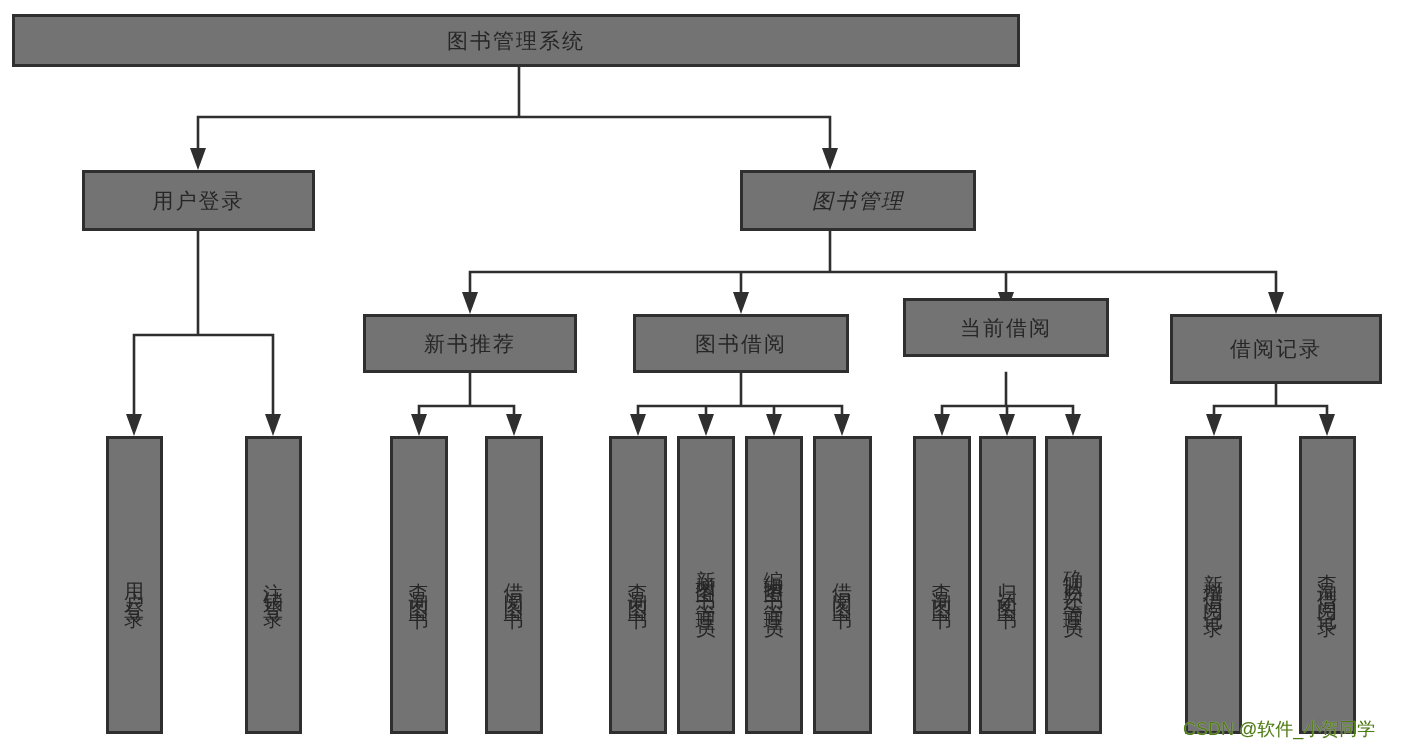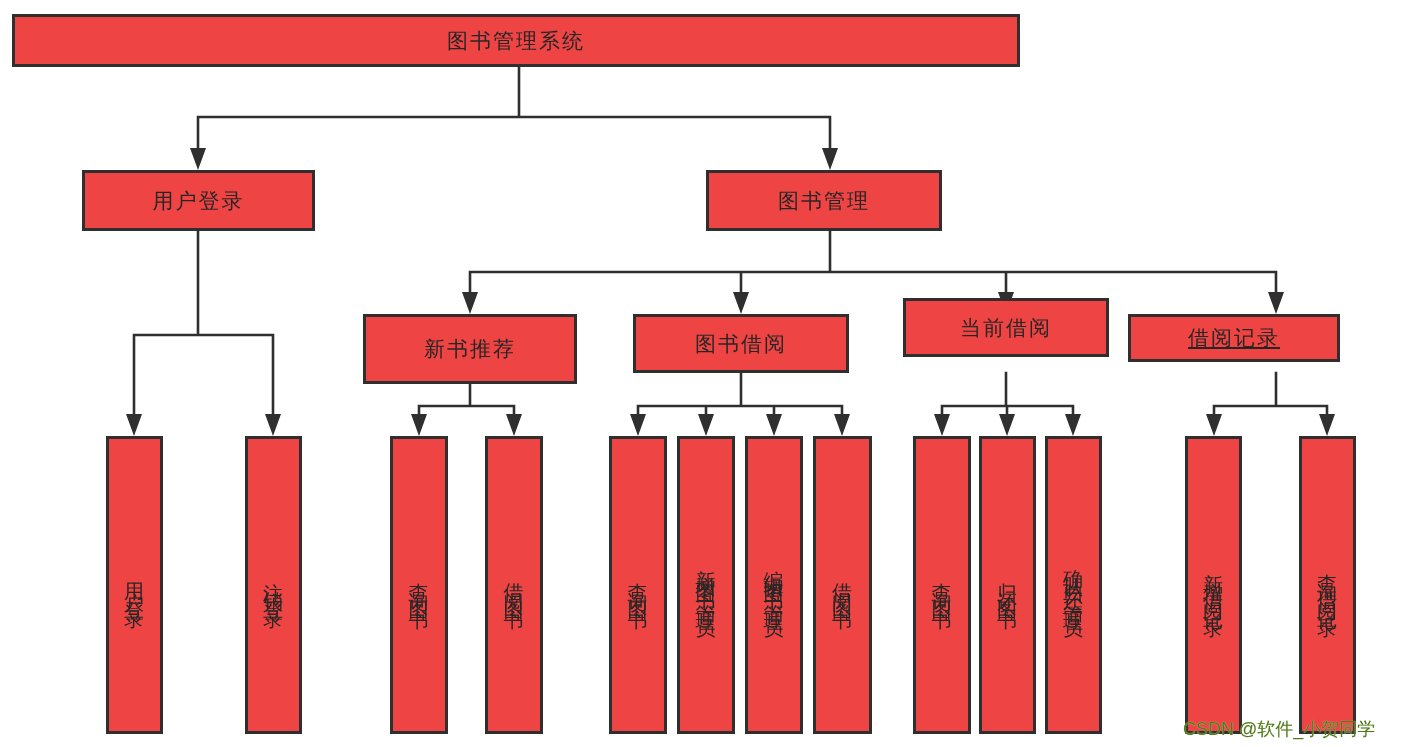--- a/index.html
+++ b/index.html
@@ -20,21 +20,21 @@
     left: 0;
     top: 0;
     width: 1405px;
     height: 747px;
     pointer-events: none;
   }
   .node {
     position: absolute;
     box-sizing: border-box;
     border: 3px solid #2f2f2f;
-    background: #ef4444;
+    background: #737373;
     color: #262626;
     display: flex;
     align-items: center;
     justify-content: center;
   }
   .hbox {
     font-size: 21px;
     letter-spacing: 2px;
     white-space: nowrap;
   }
@@ -105,26 +105,26 @@
       <polygon points="999,414 1015,414 1007,436"></polygon>
       <polygon points="1065,414 1081,414 1073,436"></polygon>
       <polygon points="1206,414 1222,414 1214,436"></polygon>
       <polygon points="1319,414 1335,414 1327,436"></polygon>
     </g>
   </svg>
 
   <div class="node hbox" style="left:12px; top:14px; width:1008px; height:53px;">图书管理系统</div>
 
   <div class="node hbox" style="left:82px; top:170px; width:233px; height:61px;">用户登录</div>
-  <div class="node hbox" style="left:706px; top:170px; width:236px; height:61px;">图书管理</div>
+  <div class="node hbox" style="left:740px; top:170px; width:236px; height:61px;font-style:italic;">图书管理</div>
 
-  <div class="node hbox" style="left:363px; top:314px; width:214px; height:70px;">新书推荐</div>
+  <div class="node hbox" style="left:363px; top:314px; width:214px; height:59px;">新书推荐</div>
   <div class="node hbox" style="left:633px; top:314px; width:216px; height:59px;">图书借阅</div>
   <div class="node hbox" style="left:903px; top:298px; width:206px; height:59px;">当前借阅</div>
-  <div class="node hbox" style="left:1128px; top:314px; width:212px; height:48px;text-decoration:underline;">借阅记录</div>
+  <div class="node hbox" style="left:1170px; top:314px; width:212px; height:70px;">借阅记录</div>
 
   <div class="node vbox" style="left:106px; top:436px; width:57px; height:298px;">用户登录</div>
   <div class="node vbox" style="left:245px; top:436px; width:57px; height:298px;">注销登录</div>
 
   <div class="node vbox" style="left:390px; top:436px; width:58px; height:298px;">查询图书</div>
   <div class="node vbox" style="left:485px; top:436px; width:58px; height:298px;">借阅图书</div>
 
   <div class="node vbox" style="left:609px; top:436px; width:58px; height:298px;">查询图书</div>
   <div class="node vbox tight" style="left:677px; top:436px; width:58px; height:298px;">新增图书（管理员）</div>
   <div class="node vbox tight" style="left:745px; top:436px; width:58px; height:298px;">编辑图书（管理员）</div>

